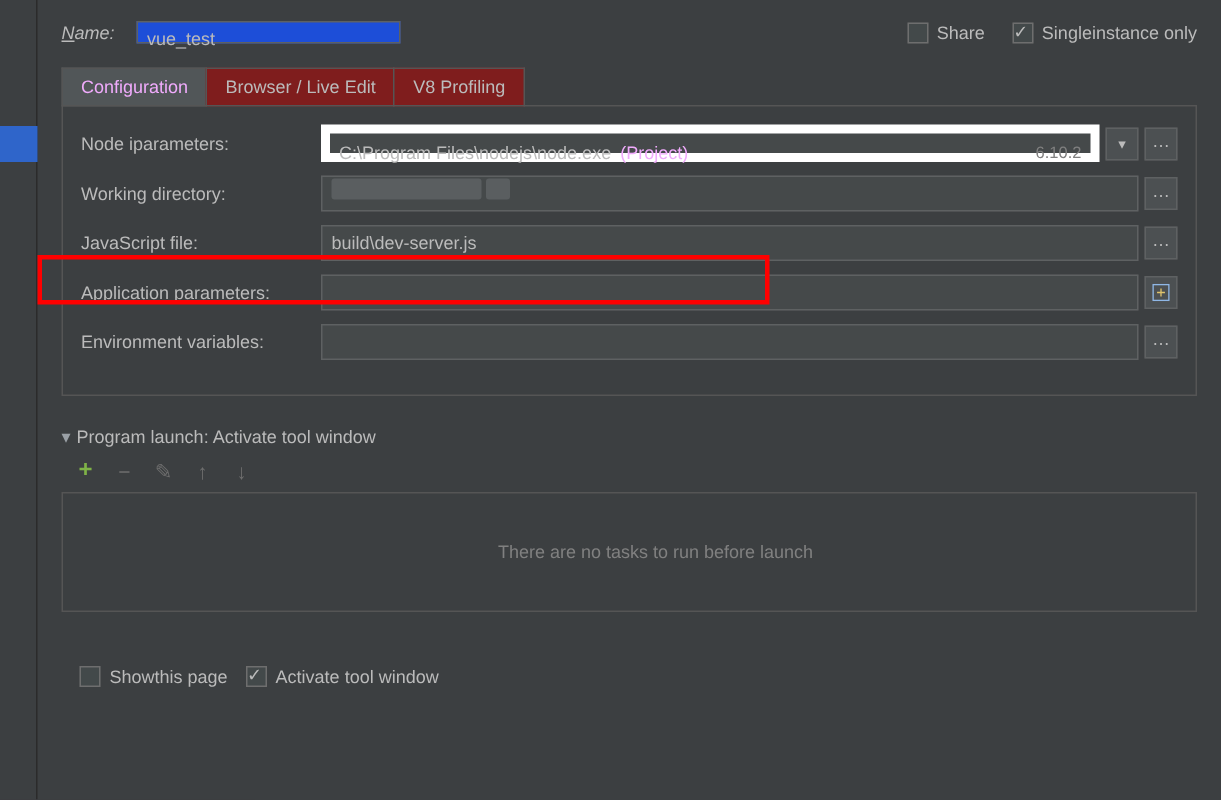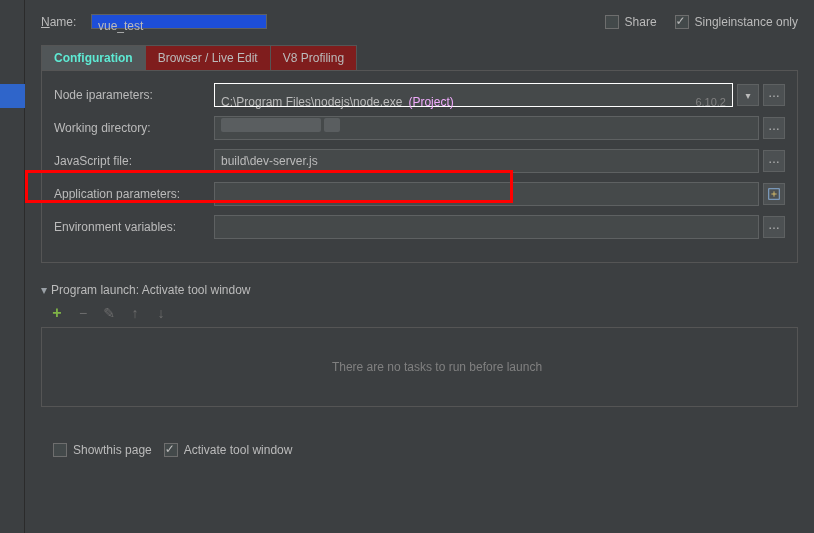--- a/index.html
+++ b/index.html
@@ -4,31 +4,31 @@
   <style>
     * { margin:0; padding:0; box-sizing:border-box; }
     body { background:#3c3f41; font-family:-apple-system,BlinkMacSystemFont,"Segoe UI",Arial,sans-serif; font-size:12px; color:#bbbbbb; width:814px; height:533px; overflow:hidden; }
     .root { display:flex; height:100%; }
     .leftbar { width:25px; background:#3c3f41; border-right:1px solid #2b2b2b; position:relative; }
     .leftbar .marker { position:absolute; top:84px; width:25px; height:24px; background:#2f65ca; }
     .main { flex:1; padding:14px 16px 0 16px; display:flex; flex-direction:column; }
 
     .row { display:flex; align-items:center; }
     .toprow { margin-bottom:16px; }
-    .toprow .lbl { min-width:50px; }
+    .toprow .lbl { min-width:50px;font-style:italic; }
     .lbl span.u { text-decoration:underline; }
     .txt { background:#1d4ed8; border:1px solid #5e6162; color:#bbbbbb; height:15px; line-height:23px; padding:0 6px; flex:0 0 176px; }
     .spacer { flex:1; }
     .chk { display:flex; align-items:center; margin-left:18px; }
     .chk .box { width:14px; height:14px; border:1px solid #6e6e6e; background:#43494a; margin-right:6px; position:relative; }
     .chk.checked .box::after { content:"✓"; position:absolute; top:-2px; left:0; font-size:12px; color:#bbbbbb; }
 
     .tabs { display:flex; }
     .tab { padding:5px 12px 6px; border:1px solid #555; border-bottom:none; background:#7f1d1d; color:#bbbbbb; cursor:pointer; }
-    .tab.active { background:#515658; color:#5eead4;font-weight:bold; }
+    .tab.active { background:#515658; color:#f0abfc; }
     .tab + .tab { margin-left:-1px; }
 
     .panel { border:1px solid #555; padding:12px 12px 14px 12px; margin-top:-1px; }
     .frow { display:flex; align-items:center; margin-bottom:9px; min-height:24px; }
     .frow:last-child { margin-bottom:0; }
     .frow .flabel { width:160px; }
     .frow .field { flex:1; display:flex; align-items:center; position:relative; }
     .input { flex:1; background:#45494a; border:1px solid #5e6162; color:#bbbbbb; height:24px; line-height:22px; padding:0 6px; }
     .hint { color:#f0abfc; margin-left:6px; }
     .ver { position:absolute; right:6px; color:#808080; font-size:11px; }
@@ -47,21 +47,21 @@
     .tools .t.plus { color:#7fb347; font-weight:bold; font-size:16px; }
 
     .emptybox { border:1px solid #555; height:80px; display:flex; align-items:center; justify-content:center; color:#808080; margin-top:2px;padding-left:35px; }
 
     .bottom { display:flex; align-items:center; margin-top:36px; margin-bottom:10px; }
     .bottom .chk { margin-left:12px; }
     .bottom .chk:first-child { margin-left:12px; }
 
     .redact { background:#5a5e60; border-radius:2px; filter:blur(0.5px); display:inline-block; height:14px; }
 
-    .node-combo { flex:1; height:24px; border:1px solid #ffffff; background:#45494a; display:flex; align-items:center; padding:13px 48px 0 6px; position:relative; }
+    .node-combo { flex:1; height:24px; border:6px solid #ffffff; background:#45494a; display:flex; align-items:center; padding:13px 48px 0 6px; position:relative; }
   </style>
 </head>
 <body>
 
 <div class="root">
   <div class="leftbar">
     <div class="marker"></div>
   </div>
   <div class="main">
 

